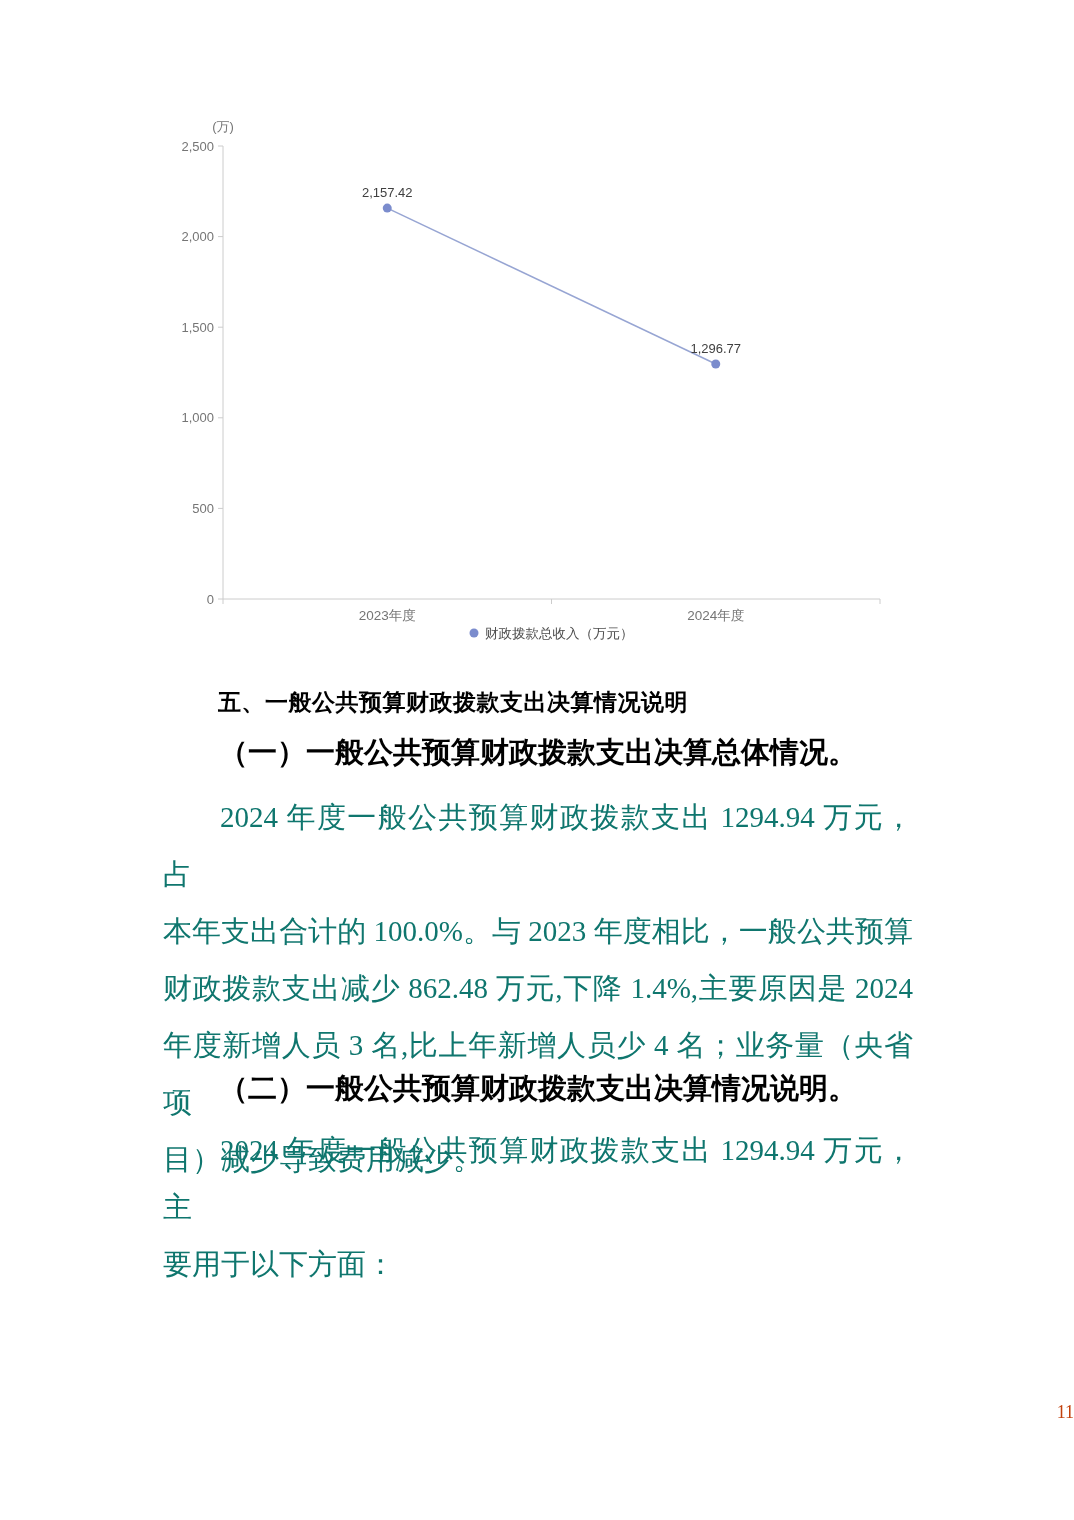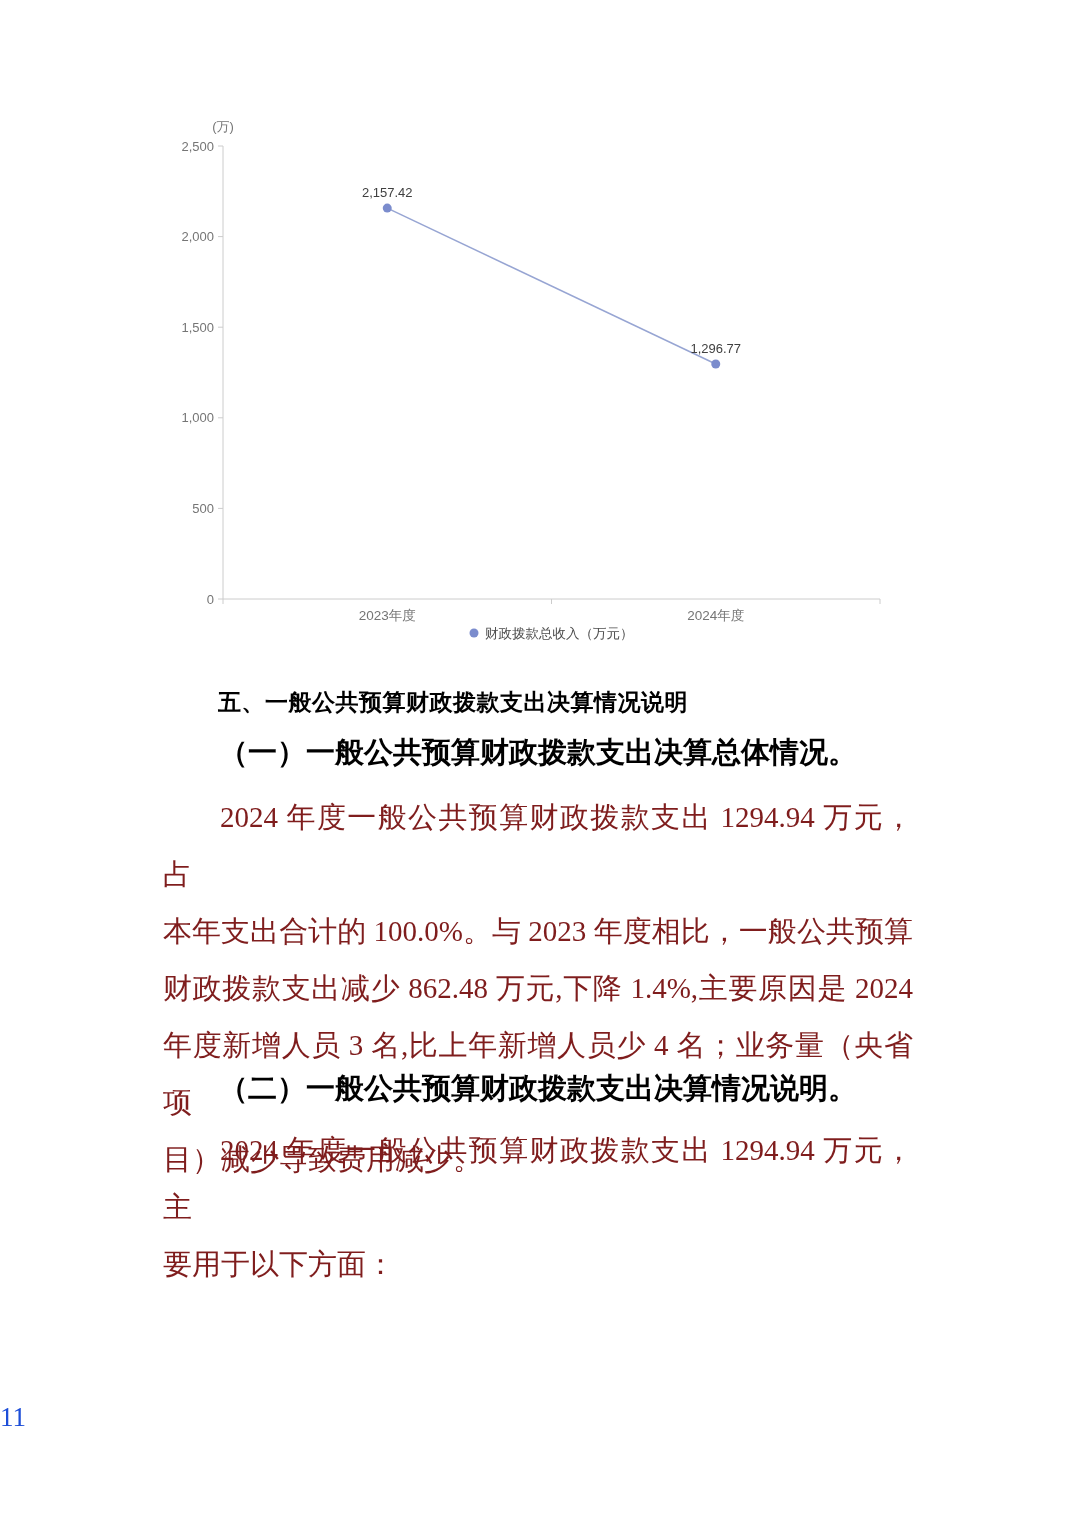--- a/index.html
+++ b/index.html
@@ -46,39 +46,39 @@
     color: #000;
   }
   .subhead.s1 { top: 733px; }
   .subhead.s2 { top: 1069px; }
   .para {
     position: absolute;
     left: 163px;
     width: 750px;
     font-size: 29px;
     line-height: 57px;
-    color: #7f1d1d;
+    color: #0f766e;
   }
   .para.p1 { top: 789px; }
   .para.p2 { top: 1122px; }
   .para .line {
     text-align: justify;
     text-align-last: justify;
   }
   .para .line.first { text-indent: 57px; }
   .para .line.last { text-align-last: left; }
   .pageno {
     position: absolute;
     left: 0;
     top: 1402px;
     width: 100%;
-    text-align: left;
+    text-align: right;
     font-family: "Liberation Serif", serif;
-    font-size: 27px;
-    color: #1d4ed8;
+    font-size: 18px;
+    color: #c2410c;
   }
 </style>
 </head>
 <body>
 
 <div class="page">
 
   <div class="chart-wrap">
     <svg id="chart-svg" viewBox="0 0 710 545">
         <text x="43" y="26" text-anchor="middle" font-size="13" fill="#757575">(万)</text>

